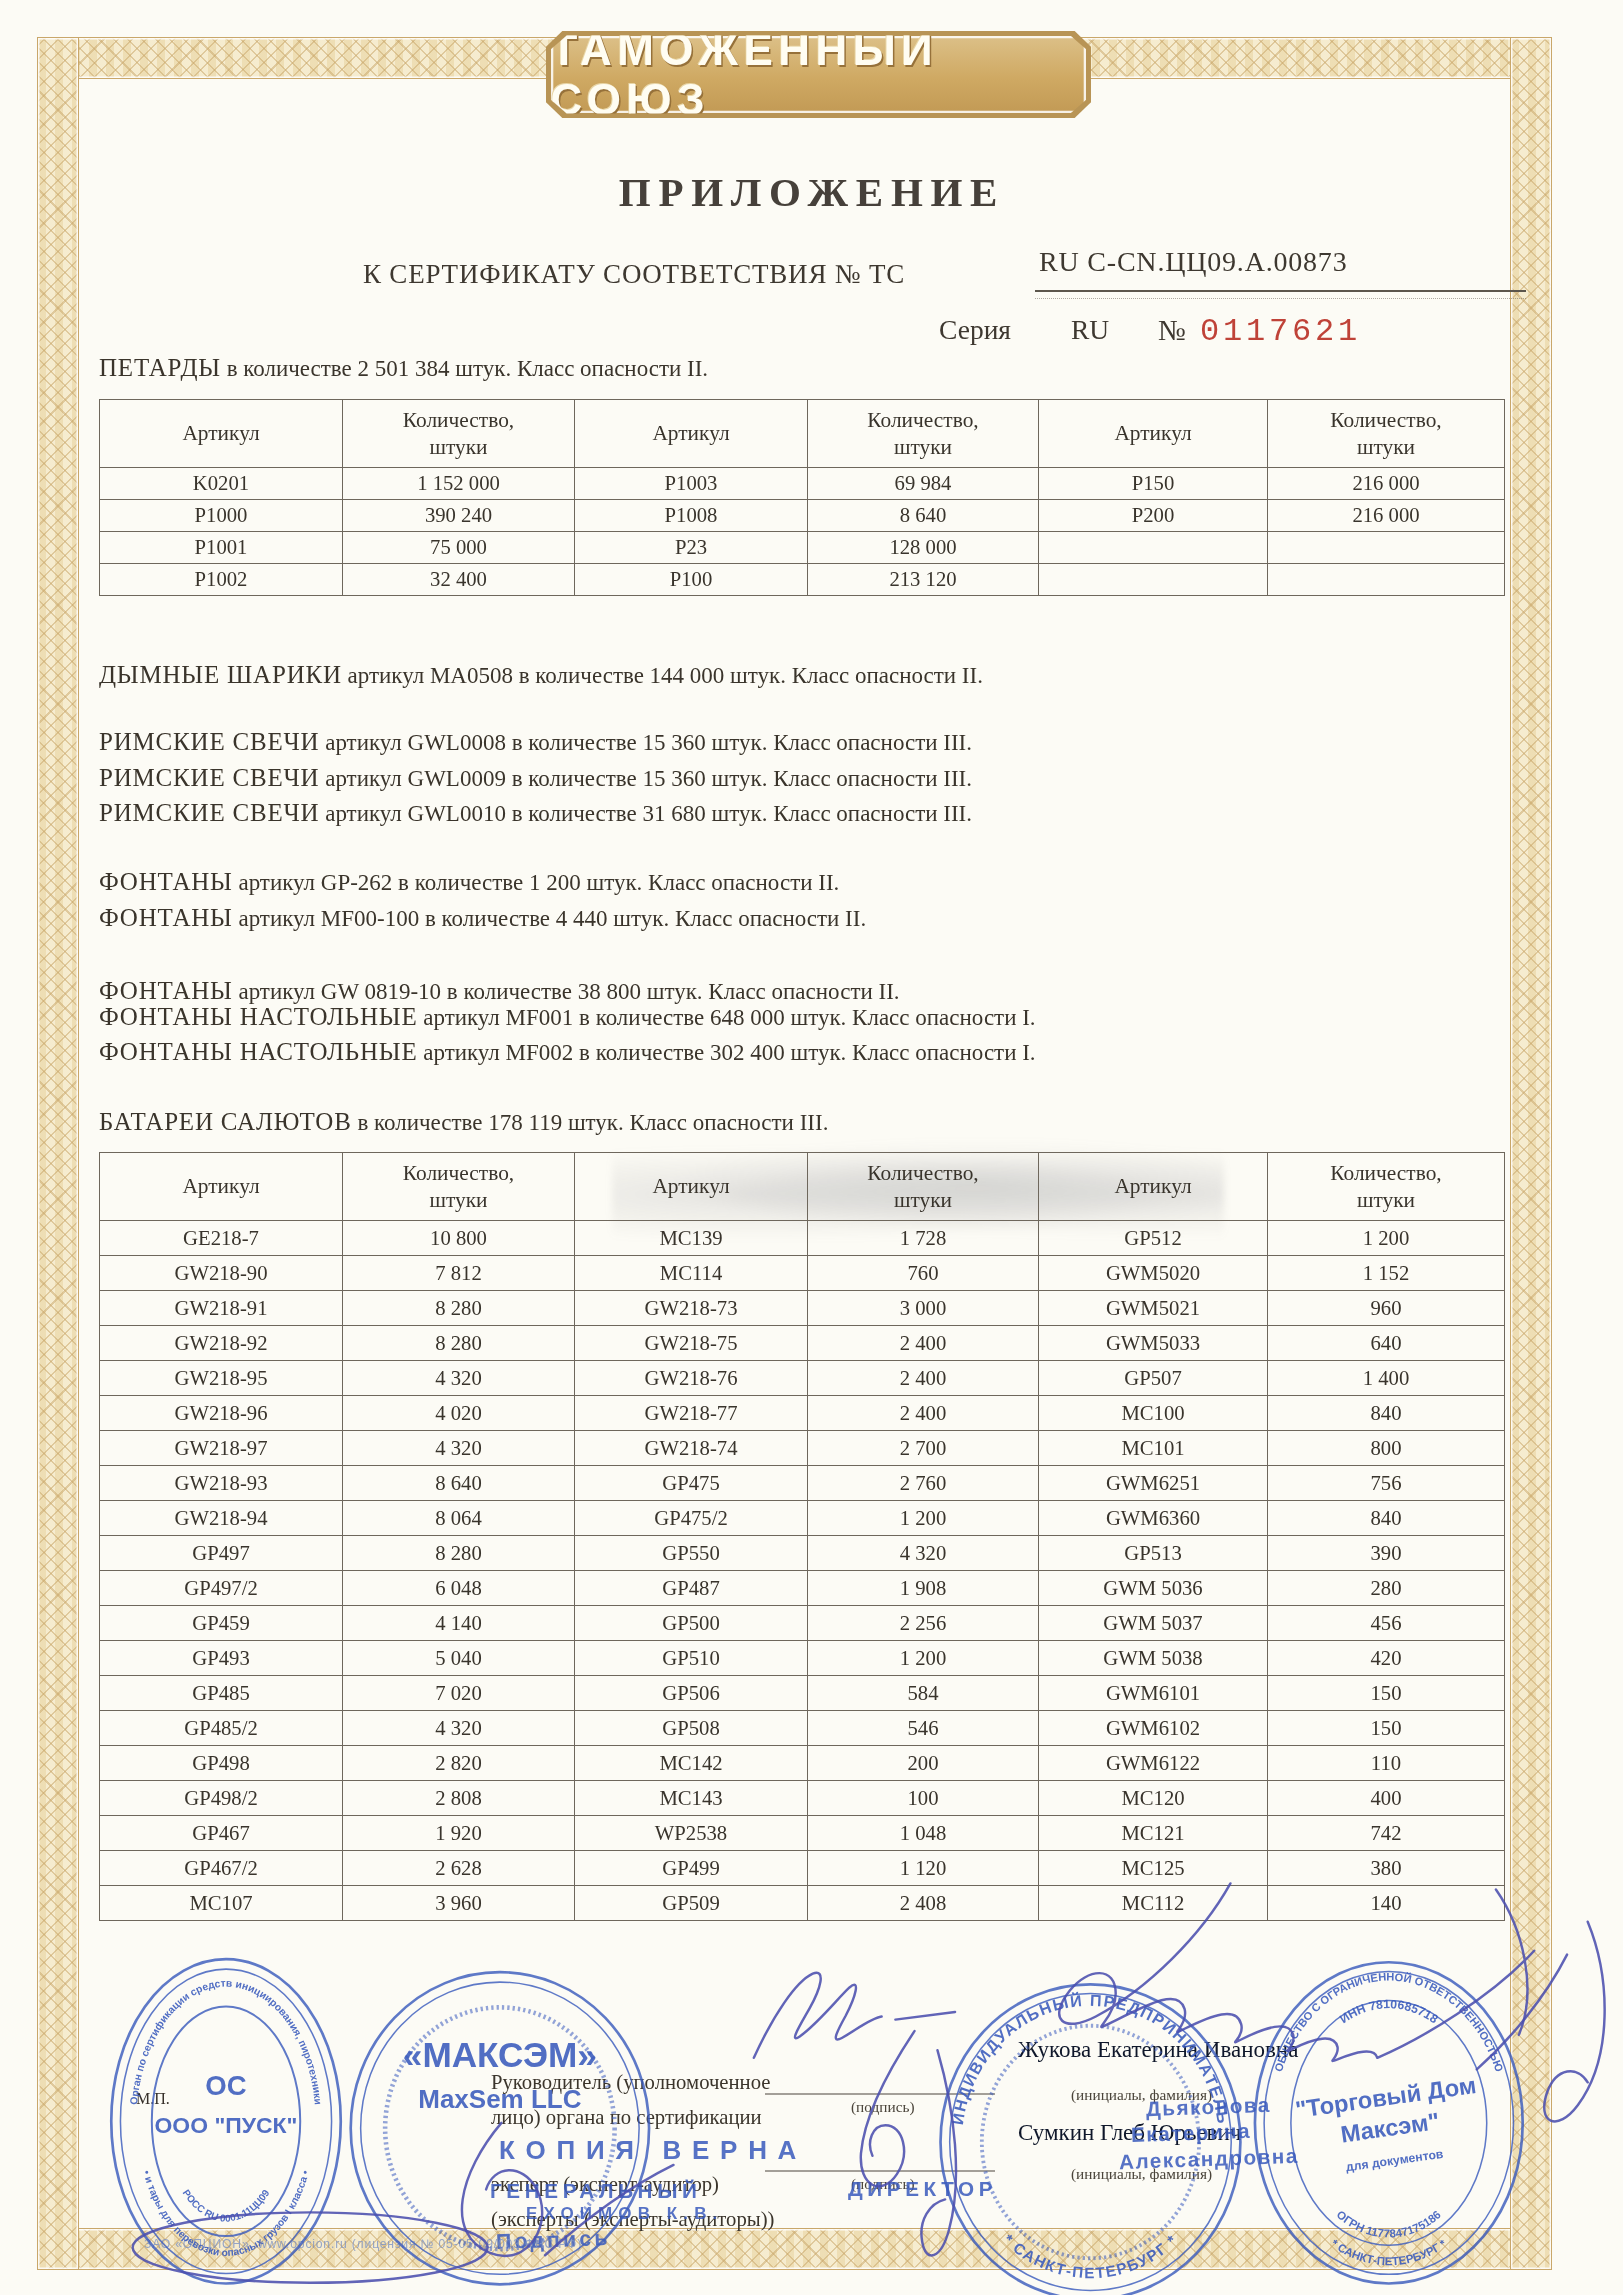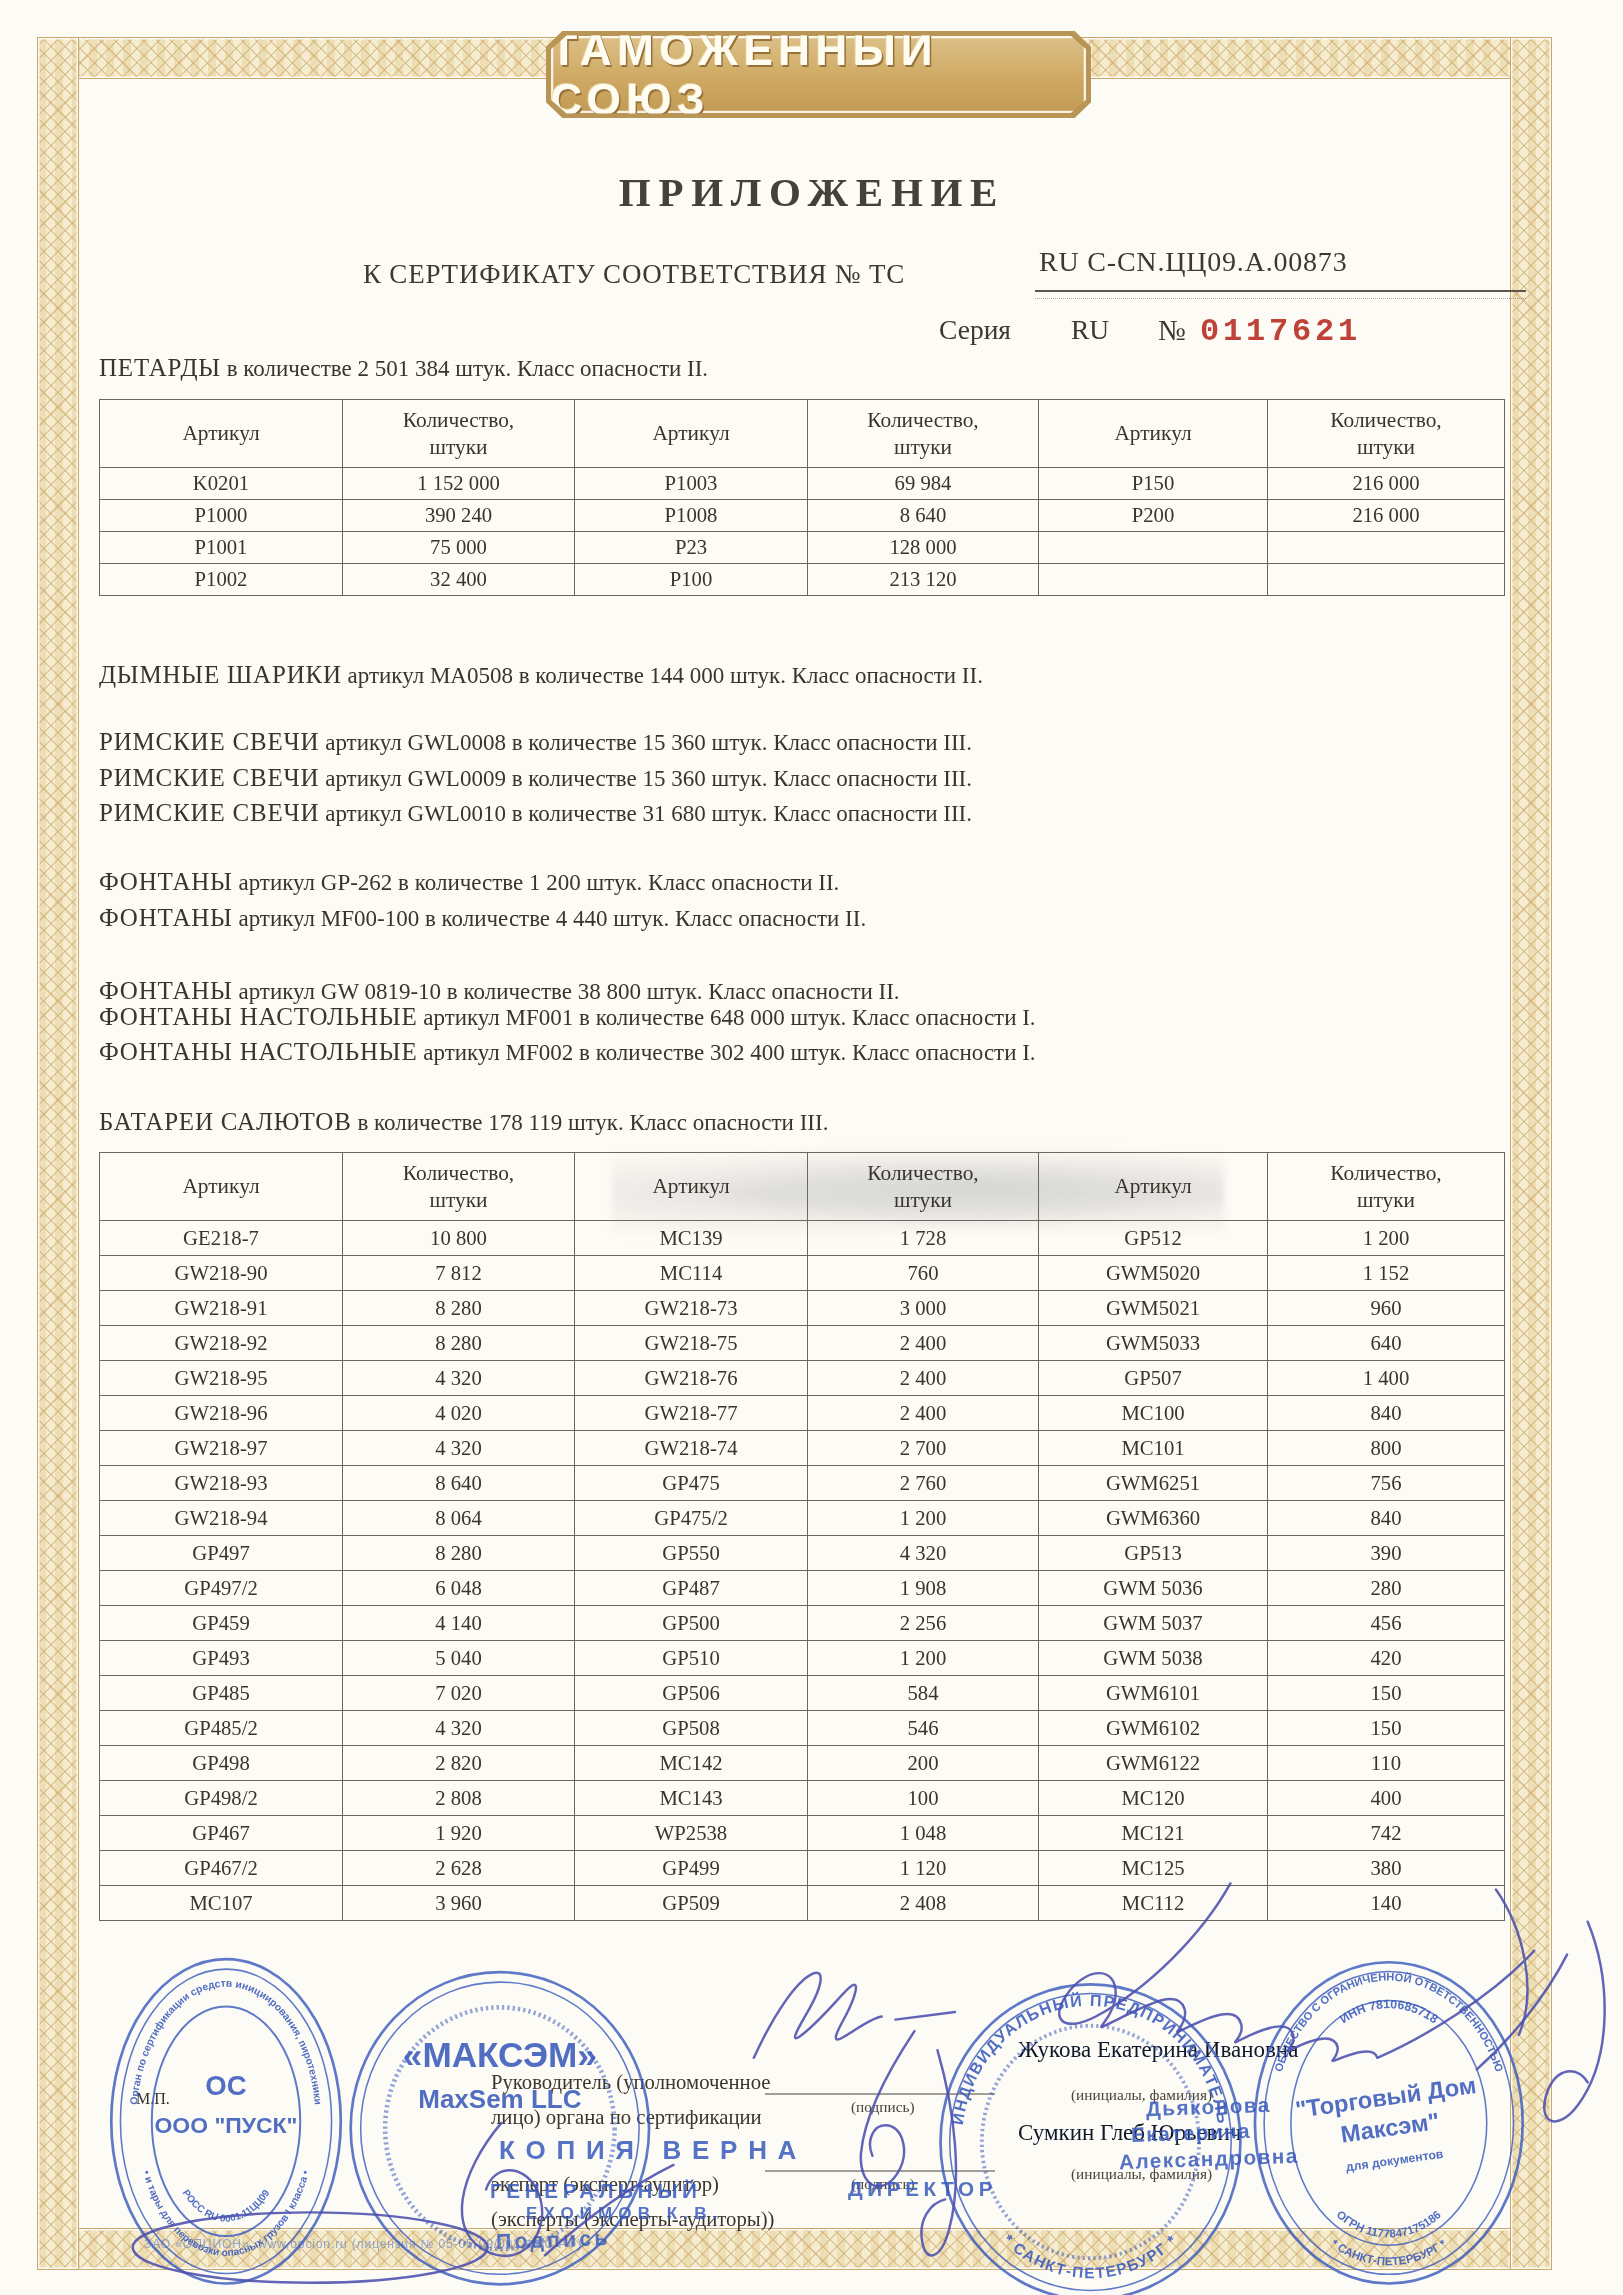--- a/index.html
+++ b/index.html
@@ -31,21 +31,21 @@
           font-weight:600;letter-spacing:7.7px;color:#46403a;}
   .cert-label{position:absolute;left:363px;top:259px;font-size:27px;letter-spacing:0.8px;color:#3e3830;}
   .cert-number{position:absolute;left:1039px;top:246px;font-size:28px;color:#3e3830;letter-spacing:0.8px;}
   .cert-underline{position:absolute;left:1035px;top:290px;width:491px;height:1.5px;background:#5c564c;}
   .cert-microline{position:absolute;left:1035px;top:298px;width:491px;border-top:1.5px dotted rgba(110,104,92,.55);}
   .series-row{position:absolute;left:12px;top:314px;width:1408px;height:37px;font-size:27.5px;color:#3e3830;}
   .series-label{position:absolute;left:927px;}
   .series-ru{position:absolute;left:1059px;}
   .no-sign{position:absolute;left:1146px;font-size:29px;}
   .form-number{position:absolute;left:1188px;top:-1.5px;font-family:"Liberation Mono","DejaVu Sans Mono",monospace;
-          font-weight:bold;font-size:32px;letter-spacing:3.8px;color:#bf4238;}
+          font-weight:normal;font-size:32px;letter-spacing:3.8px;color:#bf4238;}
   
   .pline{position:absolute;left:99px;width:1416px;font-size:23px;color:#3a342b;white-space:nowrap;}
   .pline .lead{font-size:25px;letter-spacing:0.8px;}
   
   table.grid{position:absolute;left:99px;width:1405px;border-collapse:collapse;table-layout:fixed;
           font-size:20.7px;color:#39342c;}
   table.grid th,table.grid td{border:1.5px solid #6e675c;text-align:center;vertical-align:middle;
           padding:0 3.1px;overflow:hidden;}
   table.grid th{font-weight:normal;font-size:21.4px;white-space:pre-line;line-height:1.25;}
   #table1{top:399px;} #table1 th{height:67px;} #table1 td{height:31px;}

